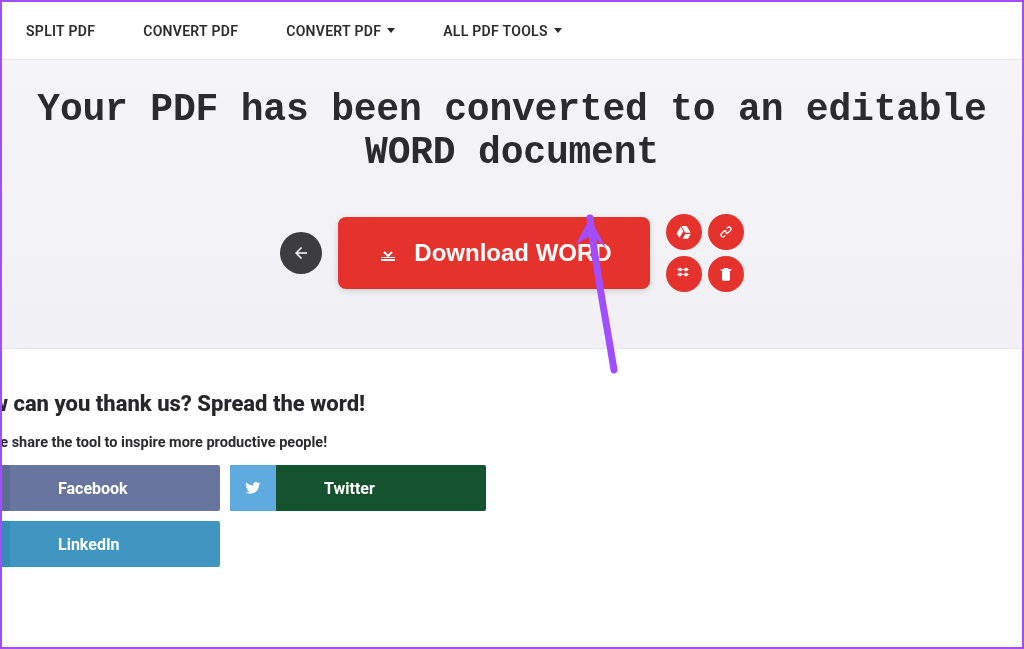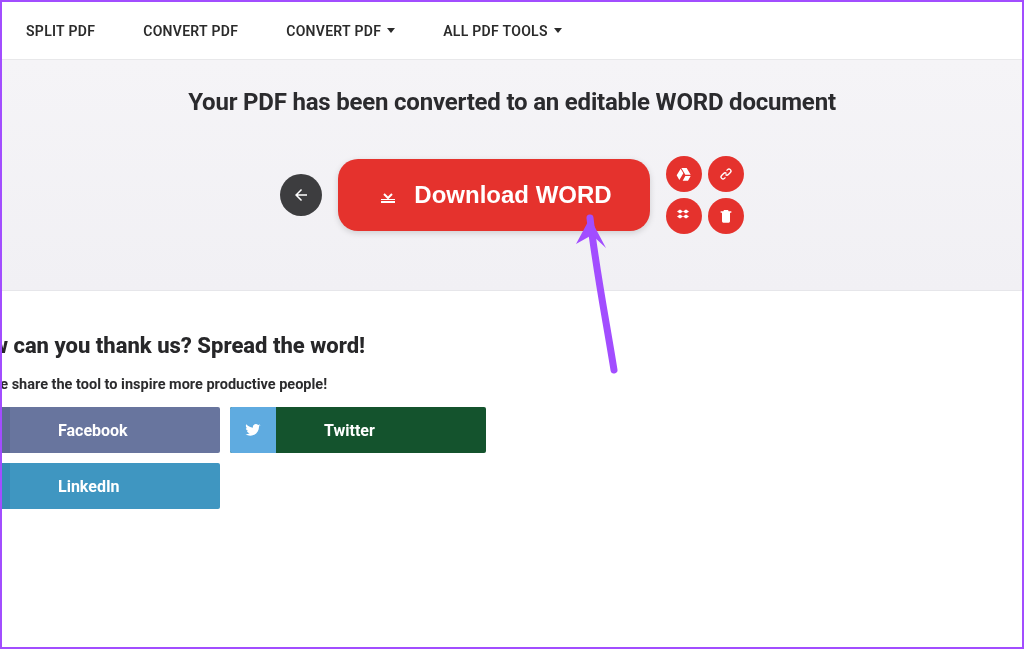--- a/index.html
+++ b/index.html
@@ -6,27 +6,27 @@
   html, body { width: 1024px; height: 649px; font-family: -apple-system, BlinkMacSystemFont, "Segoe UI", Roboto, Helvetica, Arial, sans-serif; }
   body { border: 2px solid #a24dff; background: #fff; position: relative; overflow: hidden; }
 
   
   .nav { display: flex; align-items: center; gap: 48px; padding: 0 24px; height: 58px; background: #fff; border-bottom: 1px solid #e8e8ea; }
   .nav-item { font-size: 14px; font-weight: 600; letter-spacing: 0.3px; color: #2b2b2b; cursor: pointer; display: flex; align-items: center; gap: 6px; }
   .caret { width: 0; height: 0; border-left: 4px solid transparent; border-right: 4px solid transparent; border-top: 5px solid #2b2b2b; display: inline-block; }
 
   
   .hero { background: linear-gradient(#f5f4f7, #f1f0f4); padding: 28px 0 56px; text-align: center; border-bottom: 1px solid #e6e6ea; }
-  .hero h1 { font-size: 24px; font-weight: 700; color: #2b2b2e; letter-spacing: -0.2px; }
+  .hero h1 { font-size: 38px; font-weight: 700; color: #2b2b2e; letter-spacing: -0.2px; font-family: Liberation Mono, monospace; }
   .action-row { display: flex; align-items: center; justify-content: center; gap: 16px; margin-top: 40px; }
 
   .back-circle { width: 42px; height: 42px; border-radius: 50%; background: #3d3d3f; display: flex; align-items: center; justify-content: center; cursor: pointer; }
   .back-circle svg { fill: #fff; }
 
-  .dl-btn { background: #e5322d; color: #fff; border: none; border-radius: 20px; padding: 22px 38px; font-size: 24px; font-weight: 600; cursor: pointer; display: flex; align-items: center; gap: 14px; box-shadow: 0 2px 6px rgba(0,0,0,0.15); }
+  .dl-btn { background: #e5322d; color: #fff; border: none; border-radius: 8px; padding: 22px 38px; font-size: 24px; font-weight: 600; cursor: pointer; display: flex; align-items: center; gap: 14px; box-shadow: 0 2px 6px rgba(0,0,0,0.15); }
   .dl-btn svg { fill: #fff; }
 
   .circle-grid { display: grid; grid-template-columns: 1fr 1fr; grid-template-rows: 1fr 1fr; gap: 6px; }
   .c-btn { width: 36px; height: 36px; border-radius: 50%; background: #e5322d; display: flex; align-items: center; justify-content: center; cursor: pointer; }
   .c-btn svg { fill: #fff; }
 
   
   .share { padding: 42px 0 0 0; margin-left: -38px;  }
   .share h2 { font-size: 22px; font-weight: 800; color: #272729; margin-bottom: 18px; }
   .share p { font-size: 14.5px; font-weight: 700; color: #2b2b2d; margin-bottom: 14px; }

